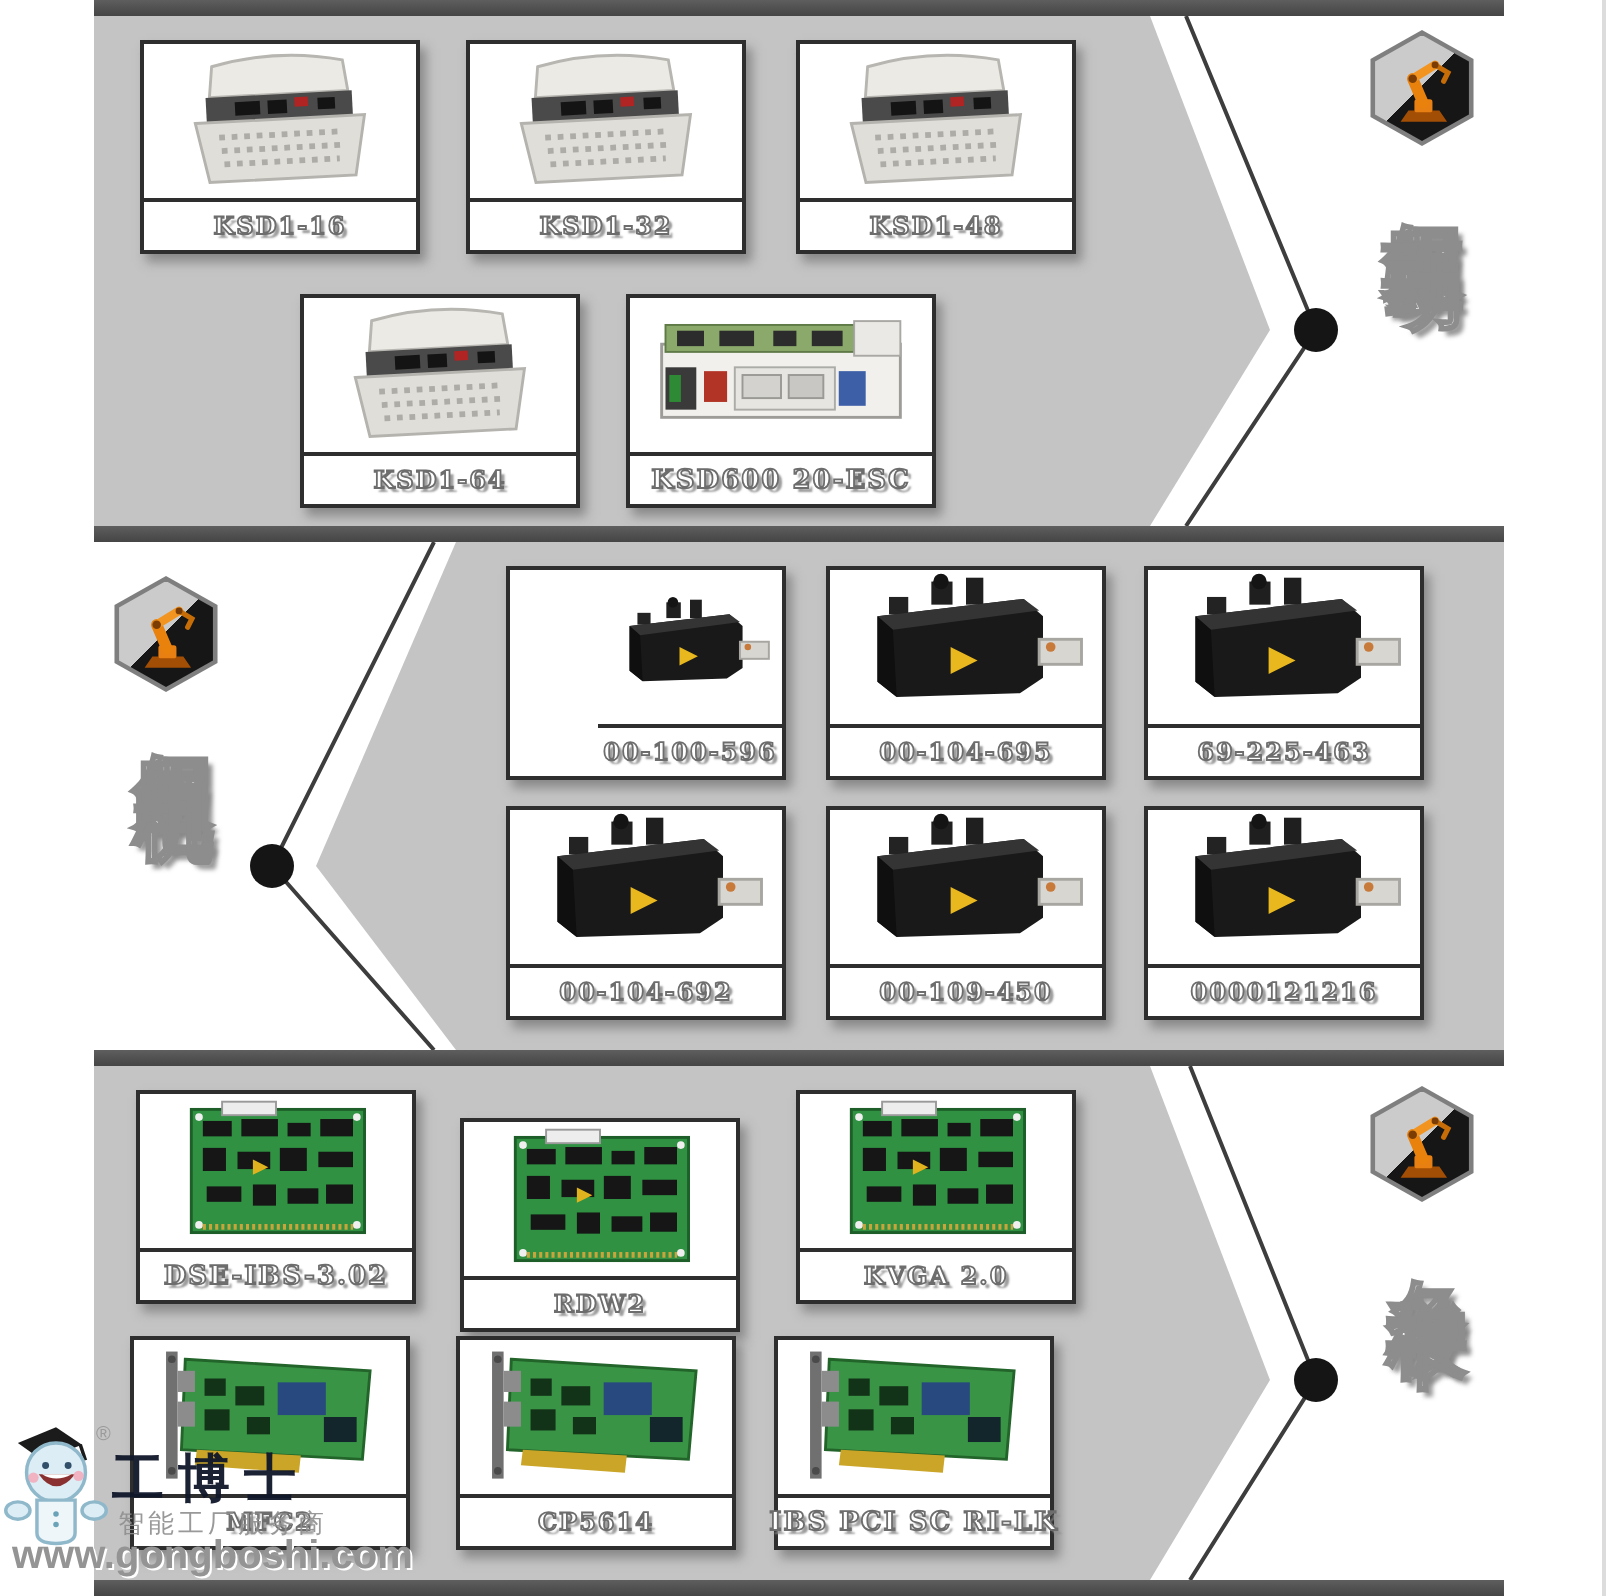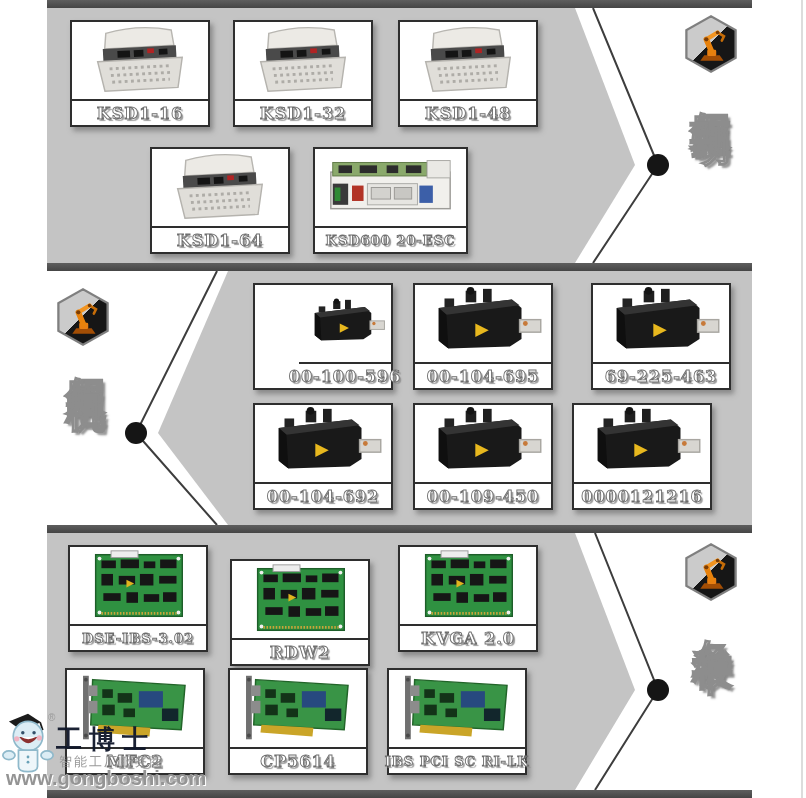--- a/index.html
+++ b/index.html
@@ -28,21 +28,21 @@
        text-shadow:3px 3px 2px rgba(135,135,135,.85);}
 
   
   .card{position:absolute;width:140px;height:107px;box-sizing:border-box;
         background:#ffffff;border:2px solid #2e2e2e;
         box-shadow:3px 4px 5px rgba(80,80,80,.5);cursor:pointer;}
   .card-img{height:77px;border-bottom:2px solid #2e2e2e;background:#ffffff;overflow:hidden;}
   .card-img svg{width:100%;height:100%;display:block;}
   .card-label{height:24px;display:flex;align-items:center;justify-content:center;
         font-family:"DejaVu Serif","Liberation Serif",serif;font-weight:700;
-        font-size:16px;letter-spacing:1px;white-space:nowrap;color:#ffffff;
+        font-size:12px;letter-spacing:1px;white-space:nowrap;color:#ffffff;
         -webkit-text-stroke:0.9px #6d6d6d;
         text-shadow:2px 2px 1px rgba(145,145,145,.9);}
   .card-label.sm{font-size:13px;}
 
   
   .watermark{position:absolute;left:0;top:700px;width:230px;height:98px;z-index:6;}
   .mascot{position:absolute;left:2px;top:8px;width:52px;height:72px;}
   .wm-reg{position:absolute;left:48px;top:12px;font-size:10px;color:#9a9a9a;}
   .wm-brand{position:absolute;left:56px;top:22px;font-size:26px;font-weight:700;
         letter-spacing:7px;color:#0f172a;opacity:.95;
@@ -243,21 +243,21 @@
         <div class="card-label">00-100-596</div>
       </div>
       <div class="card" style="left:366px;top:12px;">
         <div class="card-img">
             <svg viewBox="0 0 140 80">
               <use href="#sym-motor"></use>
             </svg>
           </div>
         <div class="card-label">00-104-695</div>
       </div>
-      <div class="card" style="left:544px;top:12px;">
+      <div class="card" style="left:525px;top:12px;">
         <div class="card-img">
             <svg viewBox="0 0 140 80">
               <use href="#sym-motor"></use>
             </svg>
           </div>
         <div class="card-label">69-225-463</div>
       </div>
       <div class="card" style="left:206px;top:132px;">
         <div class="card-img">
             <svg viewBox="0 0 140 80">

